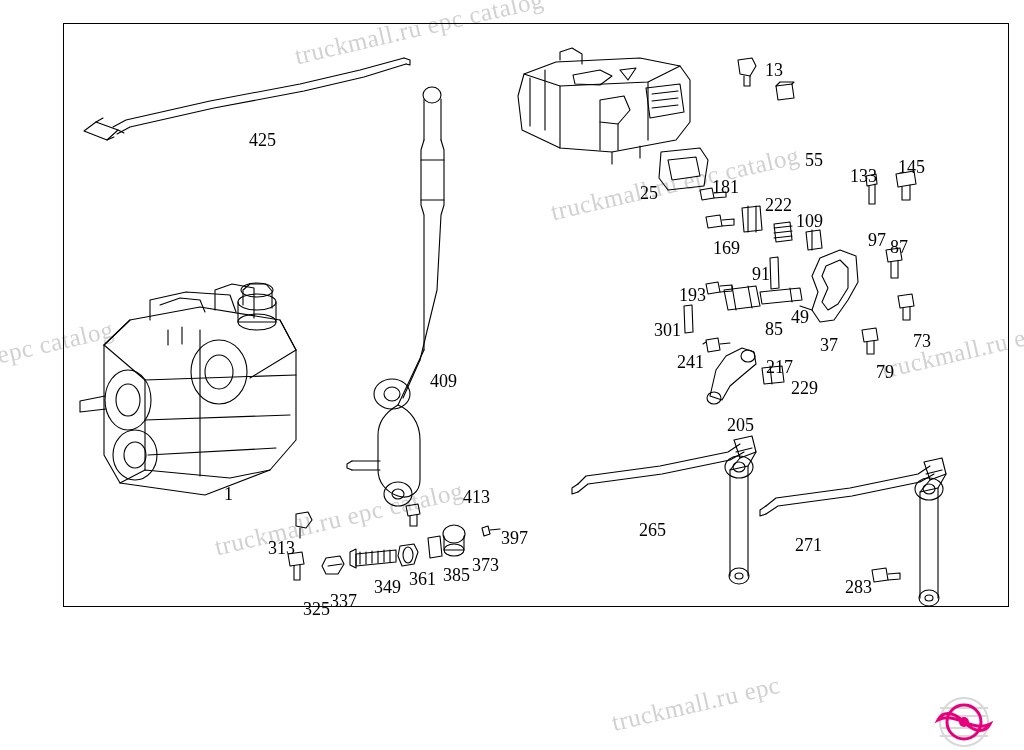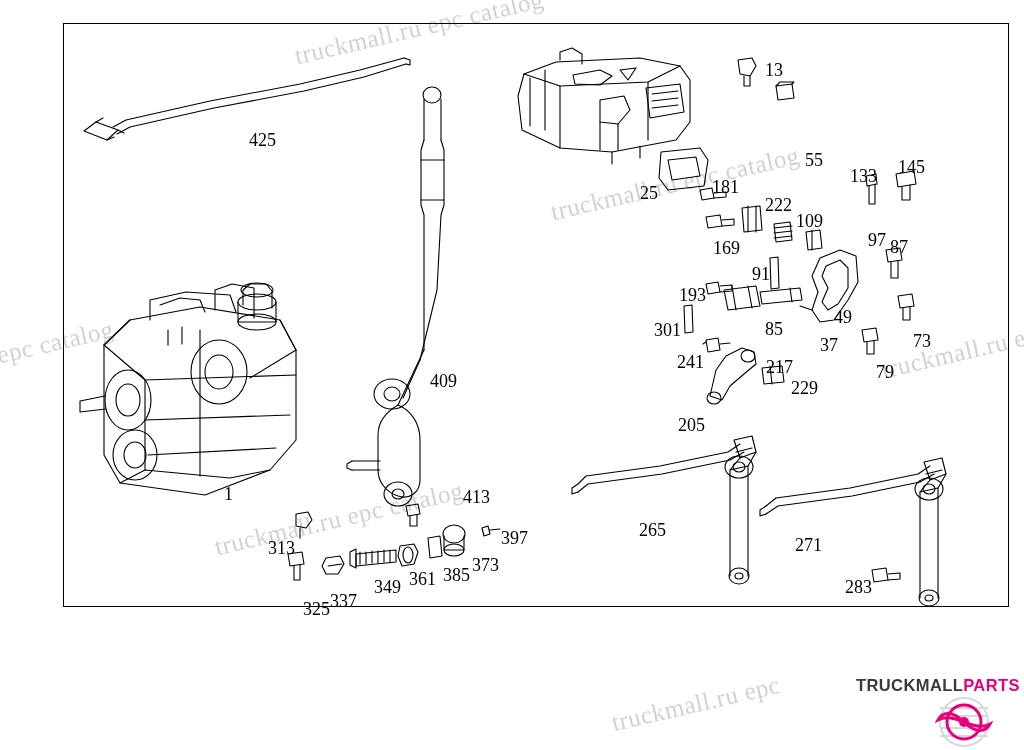--- a/index.html
+++ b/index.html
@@ -352,49 +352,46 @@
   <div class="lbl" style="left:712px; top:178px;">181</div>
   <div class="lbl" style="left:850px; top:167px;">133</div>
   <div class="lbl" style="left:898px; top:158px;">145</div>
   <div class="lbl" style="left:765px; top:196px;">222</div>
   <div class="lbl" style="left:796px; top:212px;">109</div>
   <div class="lbl" style="left:868px; top:231px;text-align:right;">97</div>
   <div class="lbl" style="left:713px; top:239px;">169</div>
   <div class="lbl" style="left:890px; top:238px;">87</div>
   <div class="lbl" style="left:752px; top:265px;">91</div>
   <div class="lbl" style="left:679px; top:286px;">193</div>
-  <div class="lbl" style="left:834px; top:308px;">49</div>
+  <div class="lbl" style="left:791px; top:308px;">49</div>
   <div class="lbl" style="left:765px; top:320px;">85</div>
   <div class="lbl" style="left:820px; top:336px;">37</div>
   <div class="lbl" style="left:913px; top:332px;">73</div>
   <div class="lbl" style="left:654px; top:321px;">301</div>
   <div class="lbl" style="left:677px; top:353px;">241</div>
   <div class="lbl" style="left:766px; top:358px;">217</div>
   <div class="lbl" style="left:876px; top:363px;">79</div>
   <div class="lbl" style="left:791px; top:379px;">229</div>
-  <div class="lbl" style="left:678px; top:416px;">205</div>
+  <div class="lbl" style="left:727px; top:416px;">205</div>
   <div class="lbl" style="left:430px; top:372px;">409</div>
   <div class="lbl" style="left:224px; top:485px;">1</div>
   <div class="lbl" style="left:415px; top:488px;margin-left:48px;">413</div>
   <div class="lbl" style="left:501px; top:529px;">397</div>
   <div class="lbl" style="left:268px; top:539px;">313</div>
   <div class="lbl" style="left:472px; top:556px;">373</div>
   <div class="lbl" style="left:443px; top:566px;">385</div>
   <div class="lbl" style="left:409px; top:570px;">361</div>
   <div class="lbl" style="left:374px; top:578px;">349</div>
   <div class="lbl" style="left:330px; top:592px;">337</div>
   <div class="lbl" style="left:291px; top:600px;margin-left:12px;">325</div>
   <div class="lbl" style="left:639px; top:521px;">265</div>
   <div class="lbl" style="left:795px; top:536px;">271</div>
   <div class="lbl" style="left:845px; top:578px;">283</div>
 
   <div class="logo">
-    <div class="logo-text">
-      <span class="dark">TRUCKMALL</span><span class="pink">PARTS</span>
-    </div>
     <svg width="160" height="52" style="position:absolute;left:0;top:20px;">
       <g fill="none" stroke="#d8d8d8" stroke-width="2">
         <circle cx="108" cy="26" r="24"></circle>
         <path d="M84 12 L132 12 M84 20 L132 20 M84 32 L132 32 M84 40 L132 40"></path>
       </g>
       <g fill="none" stroke="#e6007e" stroke-width="3">
         <circle cx="108" cy="26" r="17"></circle>
         <path d="M108 26 C 96 14, 86 16, 82 24 C 90 20, 98 22, 108 26 Z"></path>
         <path d="M108 26 C 120 38, 130 36, 134 28 C 126 32, 118 30, 108 26 Z"></path>
       </g>

